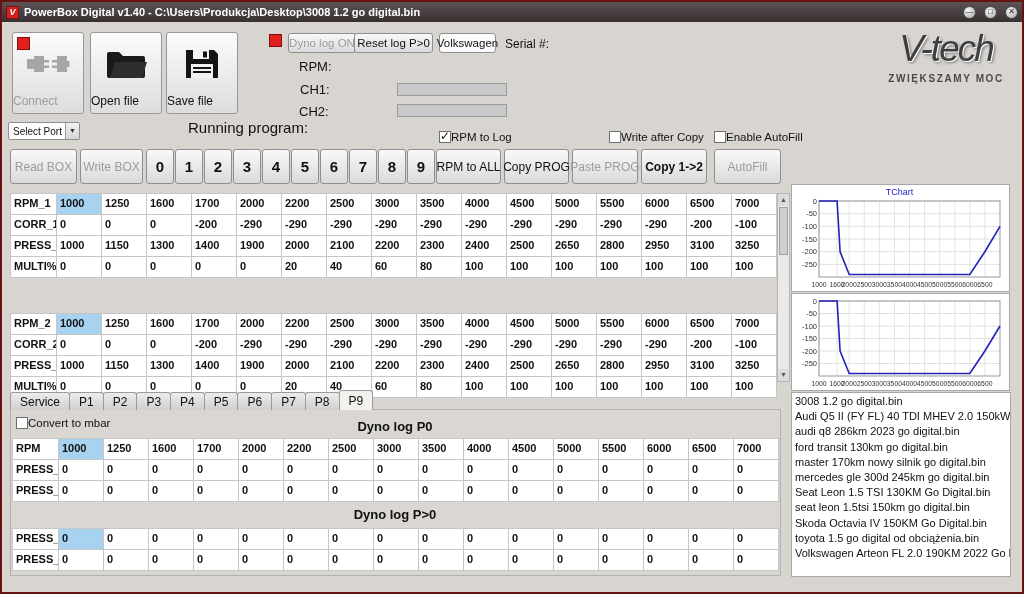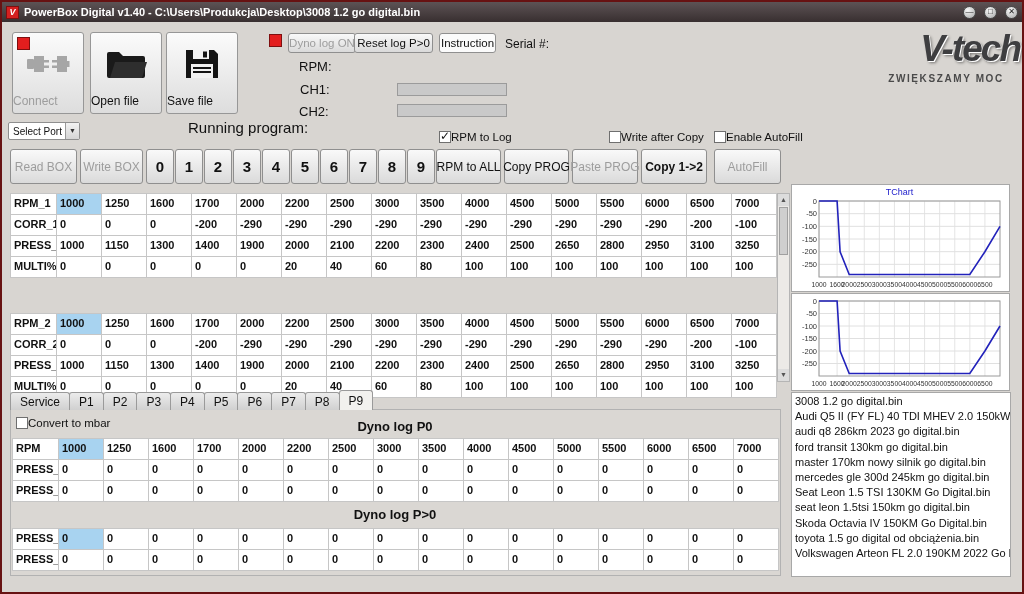--- a/index.html
+++ b/index.html
@@ -66,22 +66,22 @@
   .tab.active{background:#f2f1ee;height:20px;position:relative;z-index:4;}
 
   .panel{position:absolute;left:8px;top:407px;width:771px;height:167px;border:1px solid #b2b2b2;background:#dad7d3;}
   .dyno-title{position:absolute;left:10px;width:766px;text-align:center;font-size:13px;font-weight:bold;z-index:5;}
 
   .filelist{position:absolute;left:789px;top:390px;width:220px;height:185px;background:#fff;border:1px solid #a8a8a8;
     overflow:hidden;padding:1px 0;}
   .file-item{font-size:11px;line-height:15.2px;white-space:nowrap;overflow:hidden;padding:0 3px;}
 
   .logo{position:absolute;left:870px;top:26px;width:148px;text-align:center;}
-  .logo-brand{font-size:37px;font-weight:bold;font-style:italic;color:#3e3e40;letter-spacing:-2px;
-    text-shadow:1px 1px 0 #ffffff,2px 2px 3px rgba(0,0,0,0.45);text-align:right;}
+  .logo-brand{font-size:37px;font-weight:normal;font-style:italic;color:#3e3e40;letter-spacing:-2px;
+    text-shadow:1px 1px 0 #ffffff,2px 2px 3px rgba(0,0,0,0.45);}
   .logo-slogan{font-size:10px;font-weight:bold;color:#4a4a4a;letter-spacing:1.6px;margin-top:3px;}
 </style>
 </head>
 <body>
 
 <div class="window">
 
   <div class="titlebar">
     <div class="title-icon">V</div>
     <div class="title-text">PowerBox Digital v1.40 - C:\Users\Produkcja\Desktop\3008 1.2 go digital.bin</div>
@@ -129,21 +129,21 @@
         <rect x="9" y="19" width="18" height="2" fill="#141414"></rect>
         <rect x="9" y="23" width="18" height="2" fill="#141414"></rect>
       </svg>
     </div>
     <span>Save file</span>
   </div>
 
   <div class="led" style="left:267px;top:32px;"></div>
   <div class="btn disabled" style="left:286px;top:31px;width:68px;height:20px;">Dyno log ON</div>
   <div class="btn" style="left:352px;top:31px;width:79px;height:20px;">Reset log P&gt;0</div>
-  <div class="btn" style="left:437px;top:31px;width:57px;height:20px;background:#fbfbfb;">Instruction</div>
+  <div class="btn" style="left:437px;top:31px;width:57px;height:20px;background:#fbfbfb;">Volkswagen</div>
   <div class="lbl small" style="left:503px;top:35px;">Serial #:</div>
 
   <div class="lbl" style="left:297px;top:57px;">RPM:</div>
   <div class="lbl" style="left:298px;top:80px;">CH1:</div>
   <div class="lbl" style="left:297px;top:102px;">CH2:</div>
   <div class="pbar" style="left:395px;top:81px;"></div>
   <div class="pbar" style="left:395px;top:102px;"></div>
 
   <div class="select" style="left:6px;top:120px;">
     <span>Select Port</span>

